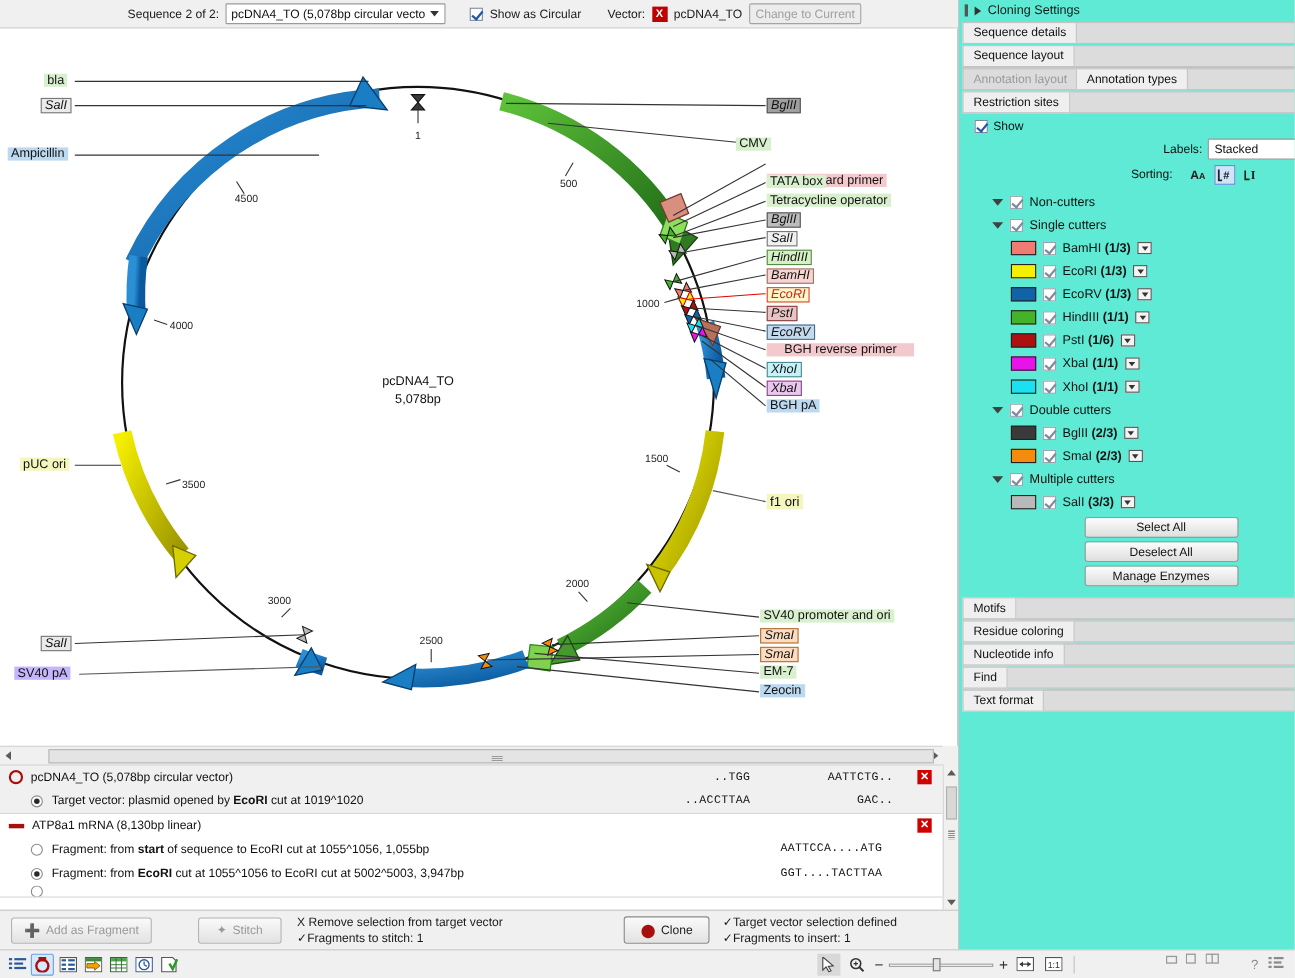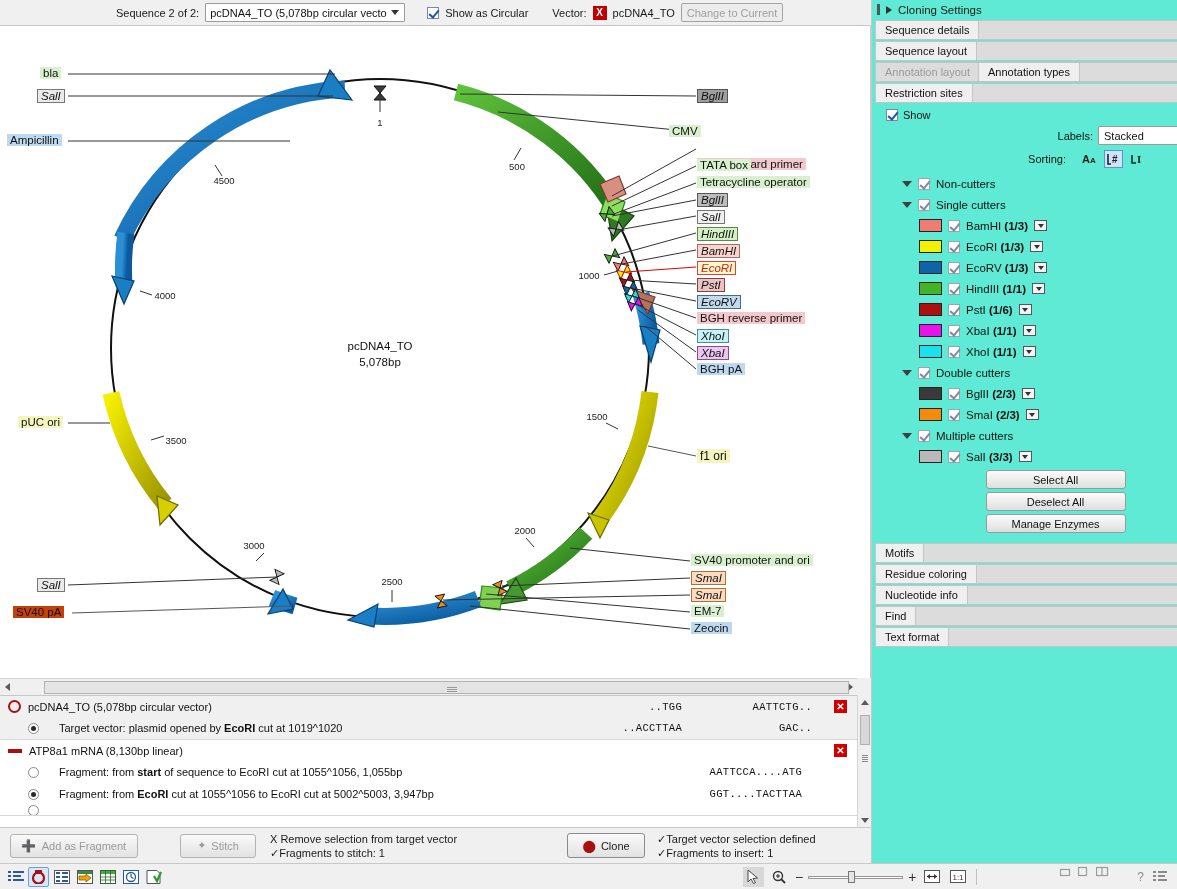--- a/index.html
+++ b/index.html
@@ -76,21 +76,21 @@
   #fraglist{
     position:absolute;left:0;top:695px;width:857px;height:132px;background:#fff;
     border-top:1px solid #c8c8c8;overflow:hidden;
   }
   .frag-group{border-bottom:1px solid #d8d8d8;position:relative;}
   .frag-group.sel{background:#f0f0f0;}
   .frag-head{display:flex;align-items:center;height:21px;padding-left:8px;gap:7px;position:relative;}
   .frag-head .name{font-size:11px;}
   .circ-icon{width:13px;height:13px;border:2.5px solid #a81010;border-radius:50%;flex:none;}
   .lin-icon{width:14px;height:4px;background:#a81010;flex:none;}
-  .frag-row{display:flex;align-items:center;height:22px;padding-left:28px;gap:20px;position:relative;}
+  .frag-row{display:flex;align-items:center;height:22px;padding-left:28px;gap:8px;position:relative;}
   .radio{width:11px;height:11px;border:1px solid #8a8a8a;border-radius:50%;background:#fff;flex:none;position:relative;}
   .radio.on::after{content:"";position:absolute;left:2px;top:2px;width:5px;height:5px;border-radius:50%;background:#2a2a2a;}
   .frag-txt{font-size:11px;}
   .frag-txt b{font-weight:bold;}
   .mono{font-family:"Liberation Mono", monospace;font-size:10.5px;letter-spacing:0.3px;}
   .seq-l{position:absolute;right:175px;}
   .seq-r{position:absolute;right:45px;}
   .seq-one{position:absolute;right:55px;}
   .xbtn{position:absolute;right:10px;width:13px;height:13px;background:#d00000;color:#fff;
         font-size:10px;font-weight:bold;display:flex;align-items:center;justify-content:center;line-height:1;}
@@ -396,35 +396,35 @@
 </svg>
 
 
 <div style="position:absolute;left:0;top:0;width:857px;height:652px;pointer-events:none;">
 
   <span class="chip" style="position:absolute;left:40px;top:41px;background:#d8f0cd;padding:0 3px;font-size:11.5px;">bla</span>
   <span class="chip enzlab" style="position:absolute;left:37px;top:63px;background:#eaeaea;border:1px solid #777;padding:0 3px;">SalI</span>
   <span class="chip" style="position:absolute;left:7px;top:108px;background:#bcd9ef;padding:0 3px;font-size:11.5px;">Ampicillin</span>
   <span class="chip" style="position:absolute;left:18px;top:390px;background:#f5f5c0;padding:0 3px;font-size:11.5px;">pUC ori</span>
   <span class="chip enzlab" style="position:absolute;left:37px;top:552px;background:#eaeaea;border:1px solid #777;padding:0 3px;">SalI</span>
-  <span class="chip" style="position:absolute;left:13px;top:580px;background:#c2410c;padding:0 3px;font-size:11.5px;">SV40 pA</span>
+  <span class="chip" style="position:absolute;left:13px;top:580px;background:#c4b5fd;padding:0 3px;font-size:11.5px;">SV40 pA</span>
 
   <span class="chip enzlab" style="position:absolute;left:697px;top:63px;background:#9f9f9f;border:1px solid #555;padding:0 3px;">BglII</span>
   <span class="chip" style="position:absolute;left:669px;top:99px;background:#d8f0cd;padding:0 3px;font-size:11.5px;">CMV</span>
   <span class="chip" style="position:absolute;left:697px;top:116px;background:#f3c9cd;padding:0 3px;font-size:11.5px;margin-top:16px;">CMV forward primer</span>
   <span class="chip" style="position:absolute;left:697px;top:133px;background:#d8f0cd;padding:0 3px;font-size:11.5px;">TATA box</span>
   <span class="chip" style="position:absolute;left:697px;top:150px;background:#d8f0cd;padding:0 3px;font-size:11.5px;">Tetracycline operator</span>
   <span class="chip enzlab" style="position:absolute;left:697px;top:167px;background:#bdbdbd;border:1px solid #555;padding:0 3px;">BglII</span>
   <span class="chip enzlab" style="position:absolute;left:697px;top:184px;background:#f0f0f0;border:1px solid #777;padding:0 3px;">SalI</span>
   <span class="chip enzlab" style="position:absolute;left:697px;top:201px;background:#d4f0c4;border:1px solid #5a8a4a;padding:0 3px;">HindIII</span>
   <span class="chip enzlab" style="position:absolute;left:697px;top:218px;background:#f7d4d0;border:1px solid #a07068;padding:0 3px;">BamHI</span>
   <span class="chip enzlab" style="position:absolute;left:697px;top:235px;background:#fbf8c8;border:1px solid #e04040;padding:0 3px;color:#cc2020;">EcoRI</span>
   <span class="chip enzlab" style="position:absolute;left:697px;top:252px;background:#e8c4c4;border:1px solid #8a4040;padding:0 3px;">PstI</span>
   <span class="chip enzlab" style="position:absolute;left:697px;top:269px;background:#c3d9ee;border:1px solid #4a6a8a;padding:0 3px;">EcoRV</span>
-  <span class="chip" style="position:absolute;left:697px;top:286px;background:#f3c9cd;padding:0 3px;font-size:11.5px;">BGH reverse primer</span>
+  <span class="chip" style="position:absolute;left:697px;top:286px;background:#f3c9cd;padding:0 16px;font-size:11.5px;">BGH reverse primer</span>
   <span class="chip enzlab" style="position:absolute;left:697px;top:303px;background:#c6f1f6;border:1px solid #4a8a92;padding:0 3px;">XhoI</span>
   <span class="chip enzlab" style="position:absolute;left:697px;top:320px;background:#ebc6ef;border:1px solid #8a4a92;padding:0 3px;">XbaI</span>
   <span class="chip" style="position:absolute;left:697px;top:337px;background:#bcd9ef;padding:0 3px;font-size:11.5px;">BGH pA</span>
   <span class="chip" style="position:absolute;left:697px;top:423px;background:#f5f5c0;padding:0 3px;font-size:12px;">f1 ori</span>
   <span class="chip" style="position:absolute;left:691px;top:528px;background:#d8f0cd;padding:0 3px;font-size:11.5px;">SV40 promoter and ori</span>
   <span class="chip enzlab" style="position:absolute;left:691px;top:545px;background:#fcdcc0;border:1px solid #b07030;padding:0 3px;">SmaI</span>
   <span class="chip enzlab" style="position:absolute;left:691px;top:562px;background:#fcdcc0;border:1px solid #b07030;padding:0 3px;">SmaI</span>
   <span class="chip" style="position:absolute;left:691px;top:579px;background:#d8f0cd;padding:0 3px;font-size:11.5px;">EM-7</span>
   <span class="chip" style="position:absolute;left:691px;top:596px;background:#bcd9ef;padding:0 3px;font-size:11.5px;">Zeocin</span>
 </div>

